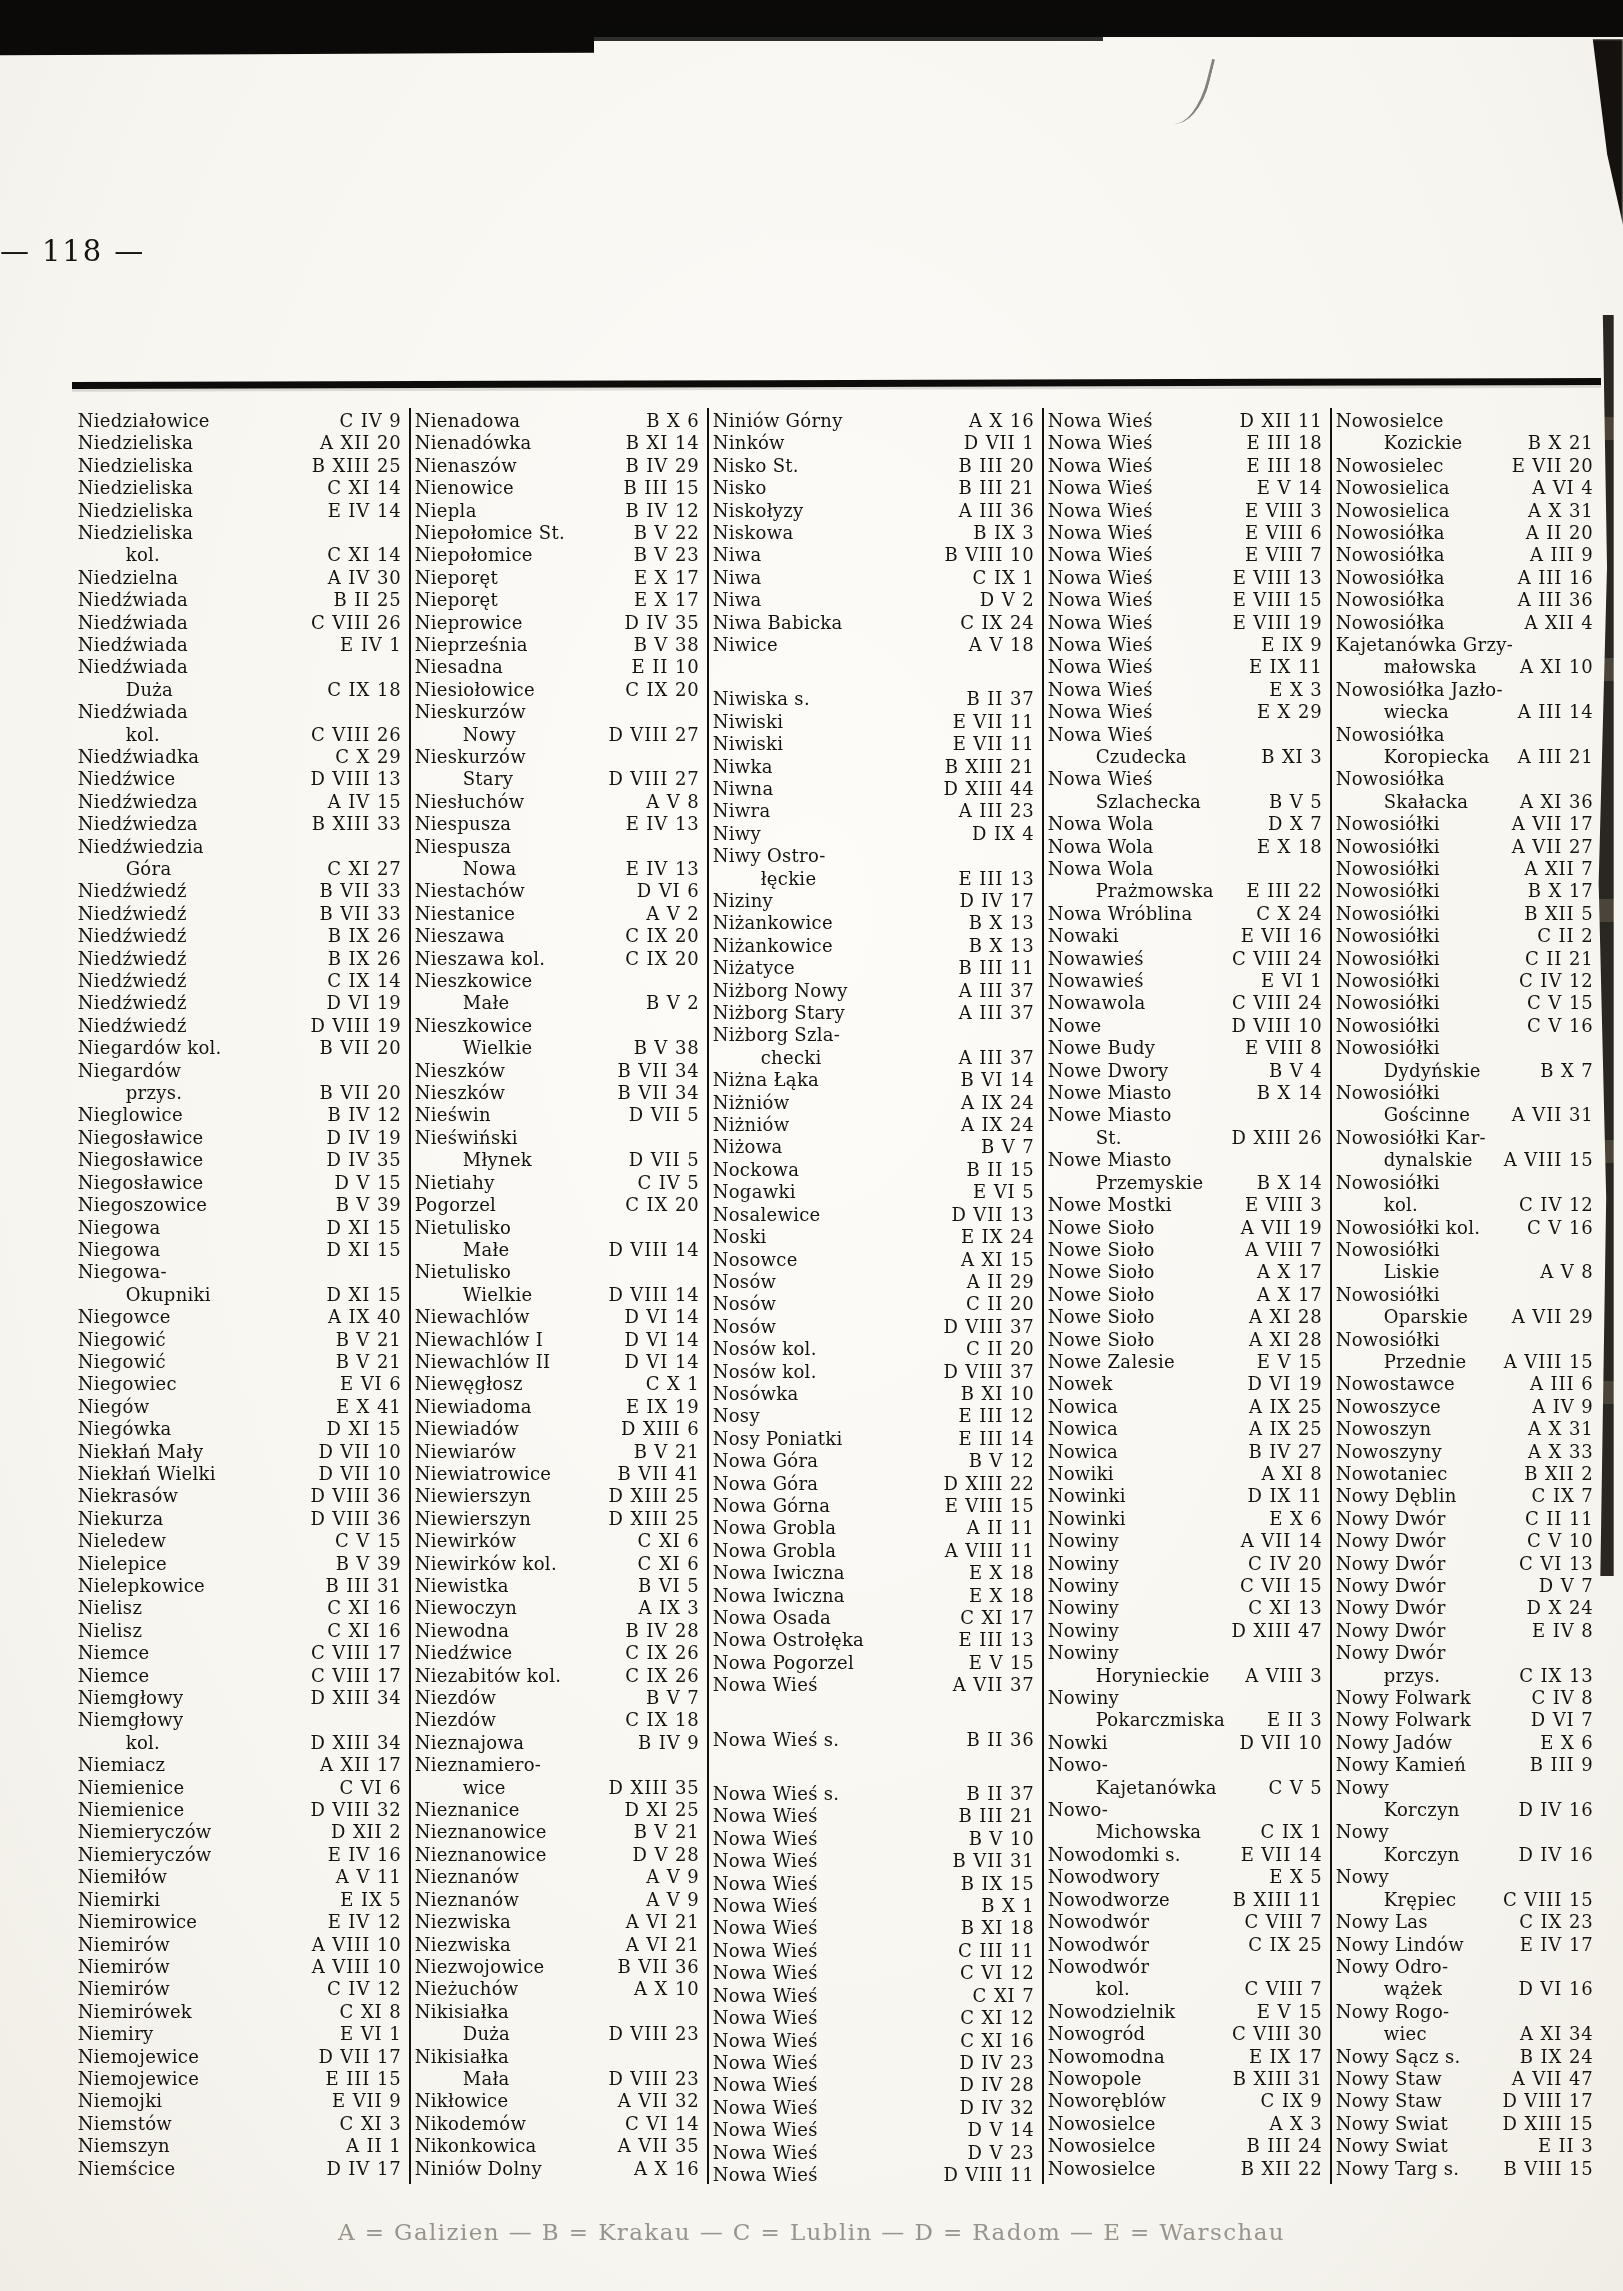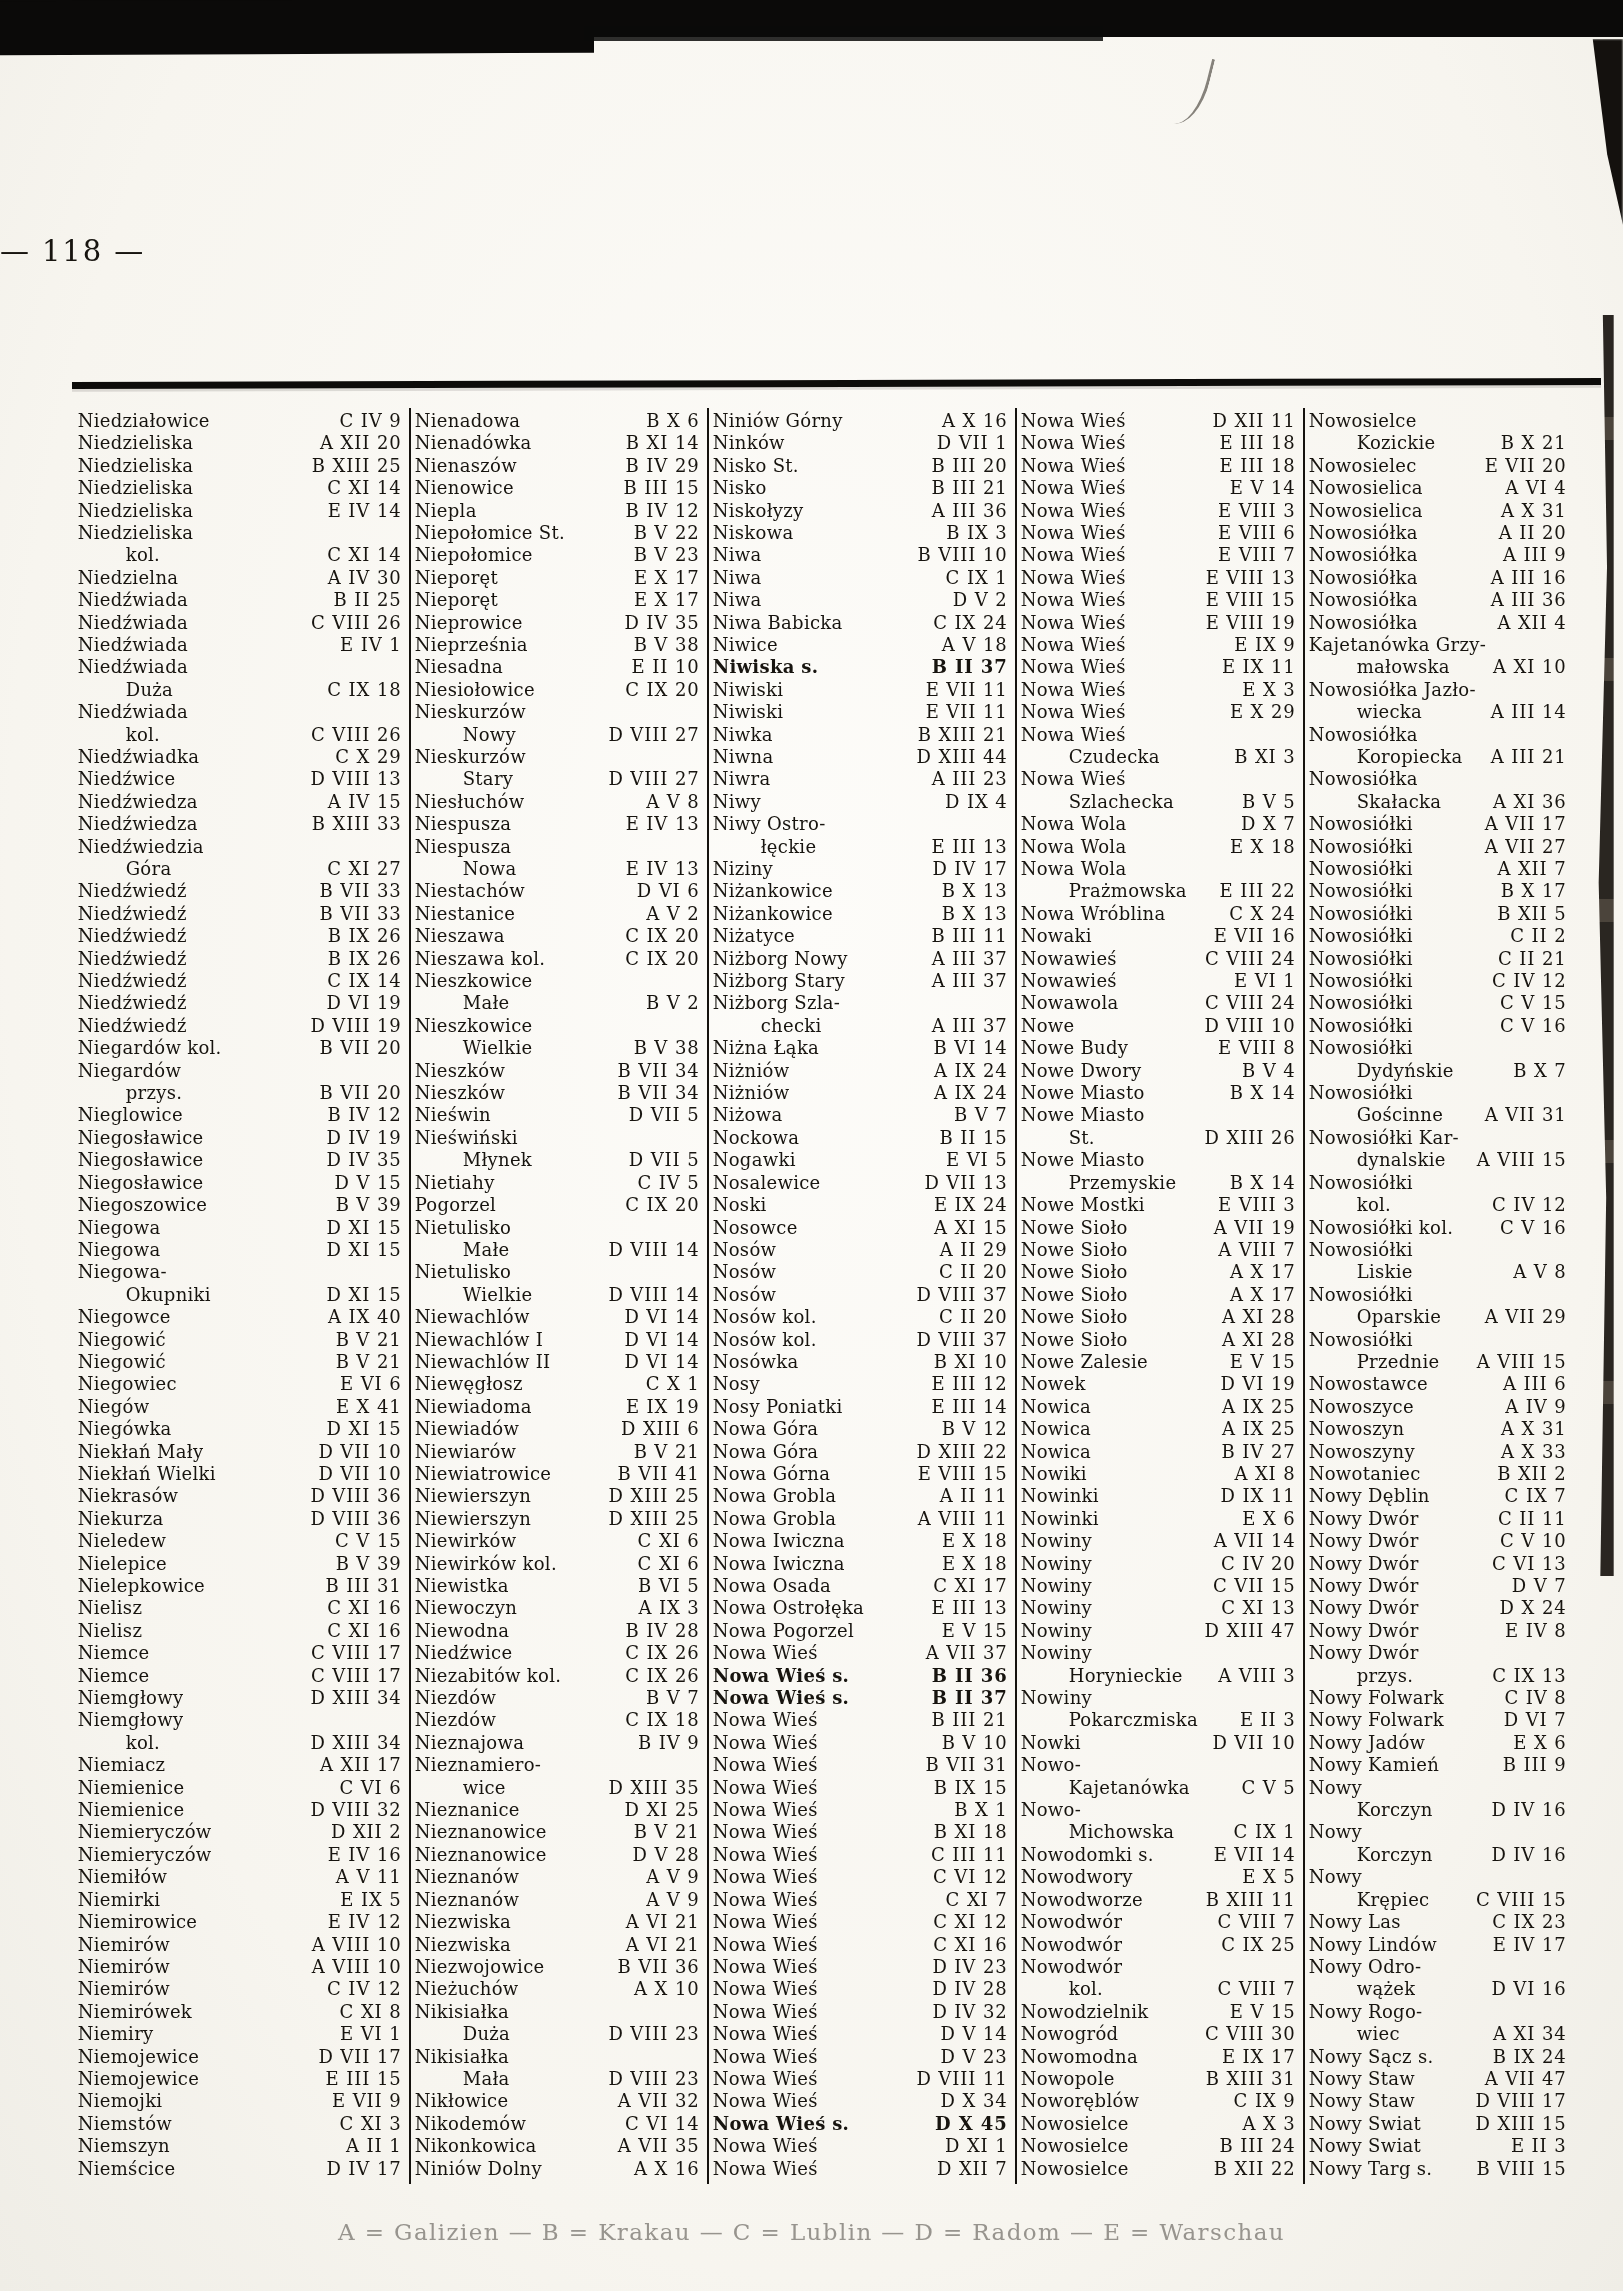--- a/index.html
+++ b/index.html
@@ -29,27 +29,27 @@
   .header-row{position:absolute;top:327px;left:80px;right:24px;
     display:flex;justify-content:space-between;align-items:baseline;}
   .title-left{font-weight:700;font-size:32px;letter-spacing:0.5px;}
   .title-right{font-size:25.5px;letter-spacing:0.4px;}
   .head-rule{position:absolute;top:380px;left:72px;width:1529px;height:6.5px;background:#0d0c0a;
     transform:rotate(-0.15deg);box-shadow:0 2.8px 0 rgba(13,12,10,.12);}
   
   .grid{position:absolute;top:408px;left:74px;width:1530px;height:1776px;display:flex;}
   .col{box-sizing:border-box;border-right:2.3px solid #15120e;padding:1.9px 7.4px 0 3.7px;overflow:hidden;}
   .col:last-child{border-right:none;}
-  .col-1{width:337px;} .col-2{width:298px;} .col-3{width:308px;} .col-4{width:288px;} .col-5{width:269px;}
+  .col-1{width:337px;} .col-2{width:298px;} .col-3{width:335px;} .col-4{width:288px;} .col-5{width:269px;}
   .row{display:flex;justify-content:space-between;align-items:baseline;
     line-height:22.4px;font-size:18px;white-space:nowrap;letter-spacing:0.3px;}
   .row .name{overflow:hidden;}
   .row .code{padding-left:9.3px;letter-spacing:0.9px;}
   .row.cont .name{padding-left:48px;}
-  .row.bold{font-weight:700;}
+  .row.bold{font-weight:400;margin-top:32px;}
   
   .footer{position:absolute;top:2219px;left:0;width:100%;text-align:center;
     font-size:23px;color:#97948e;letter-spacing:1.4px;filter:blur(0.5px);}
 </style>
 </head>
 <body style="color: rgb(23, 20, 15);">
 
 <div class="page">
   <div class="scan-band-a"></div>
   <div class="scan-band-b"></div>

